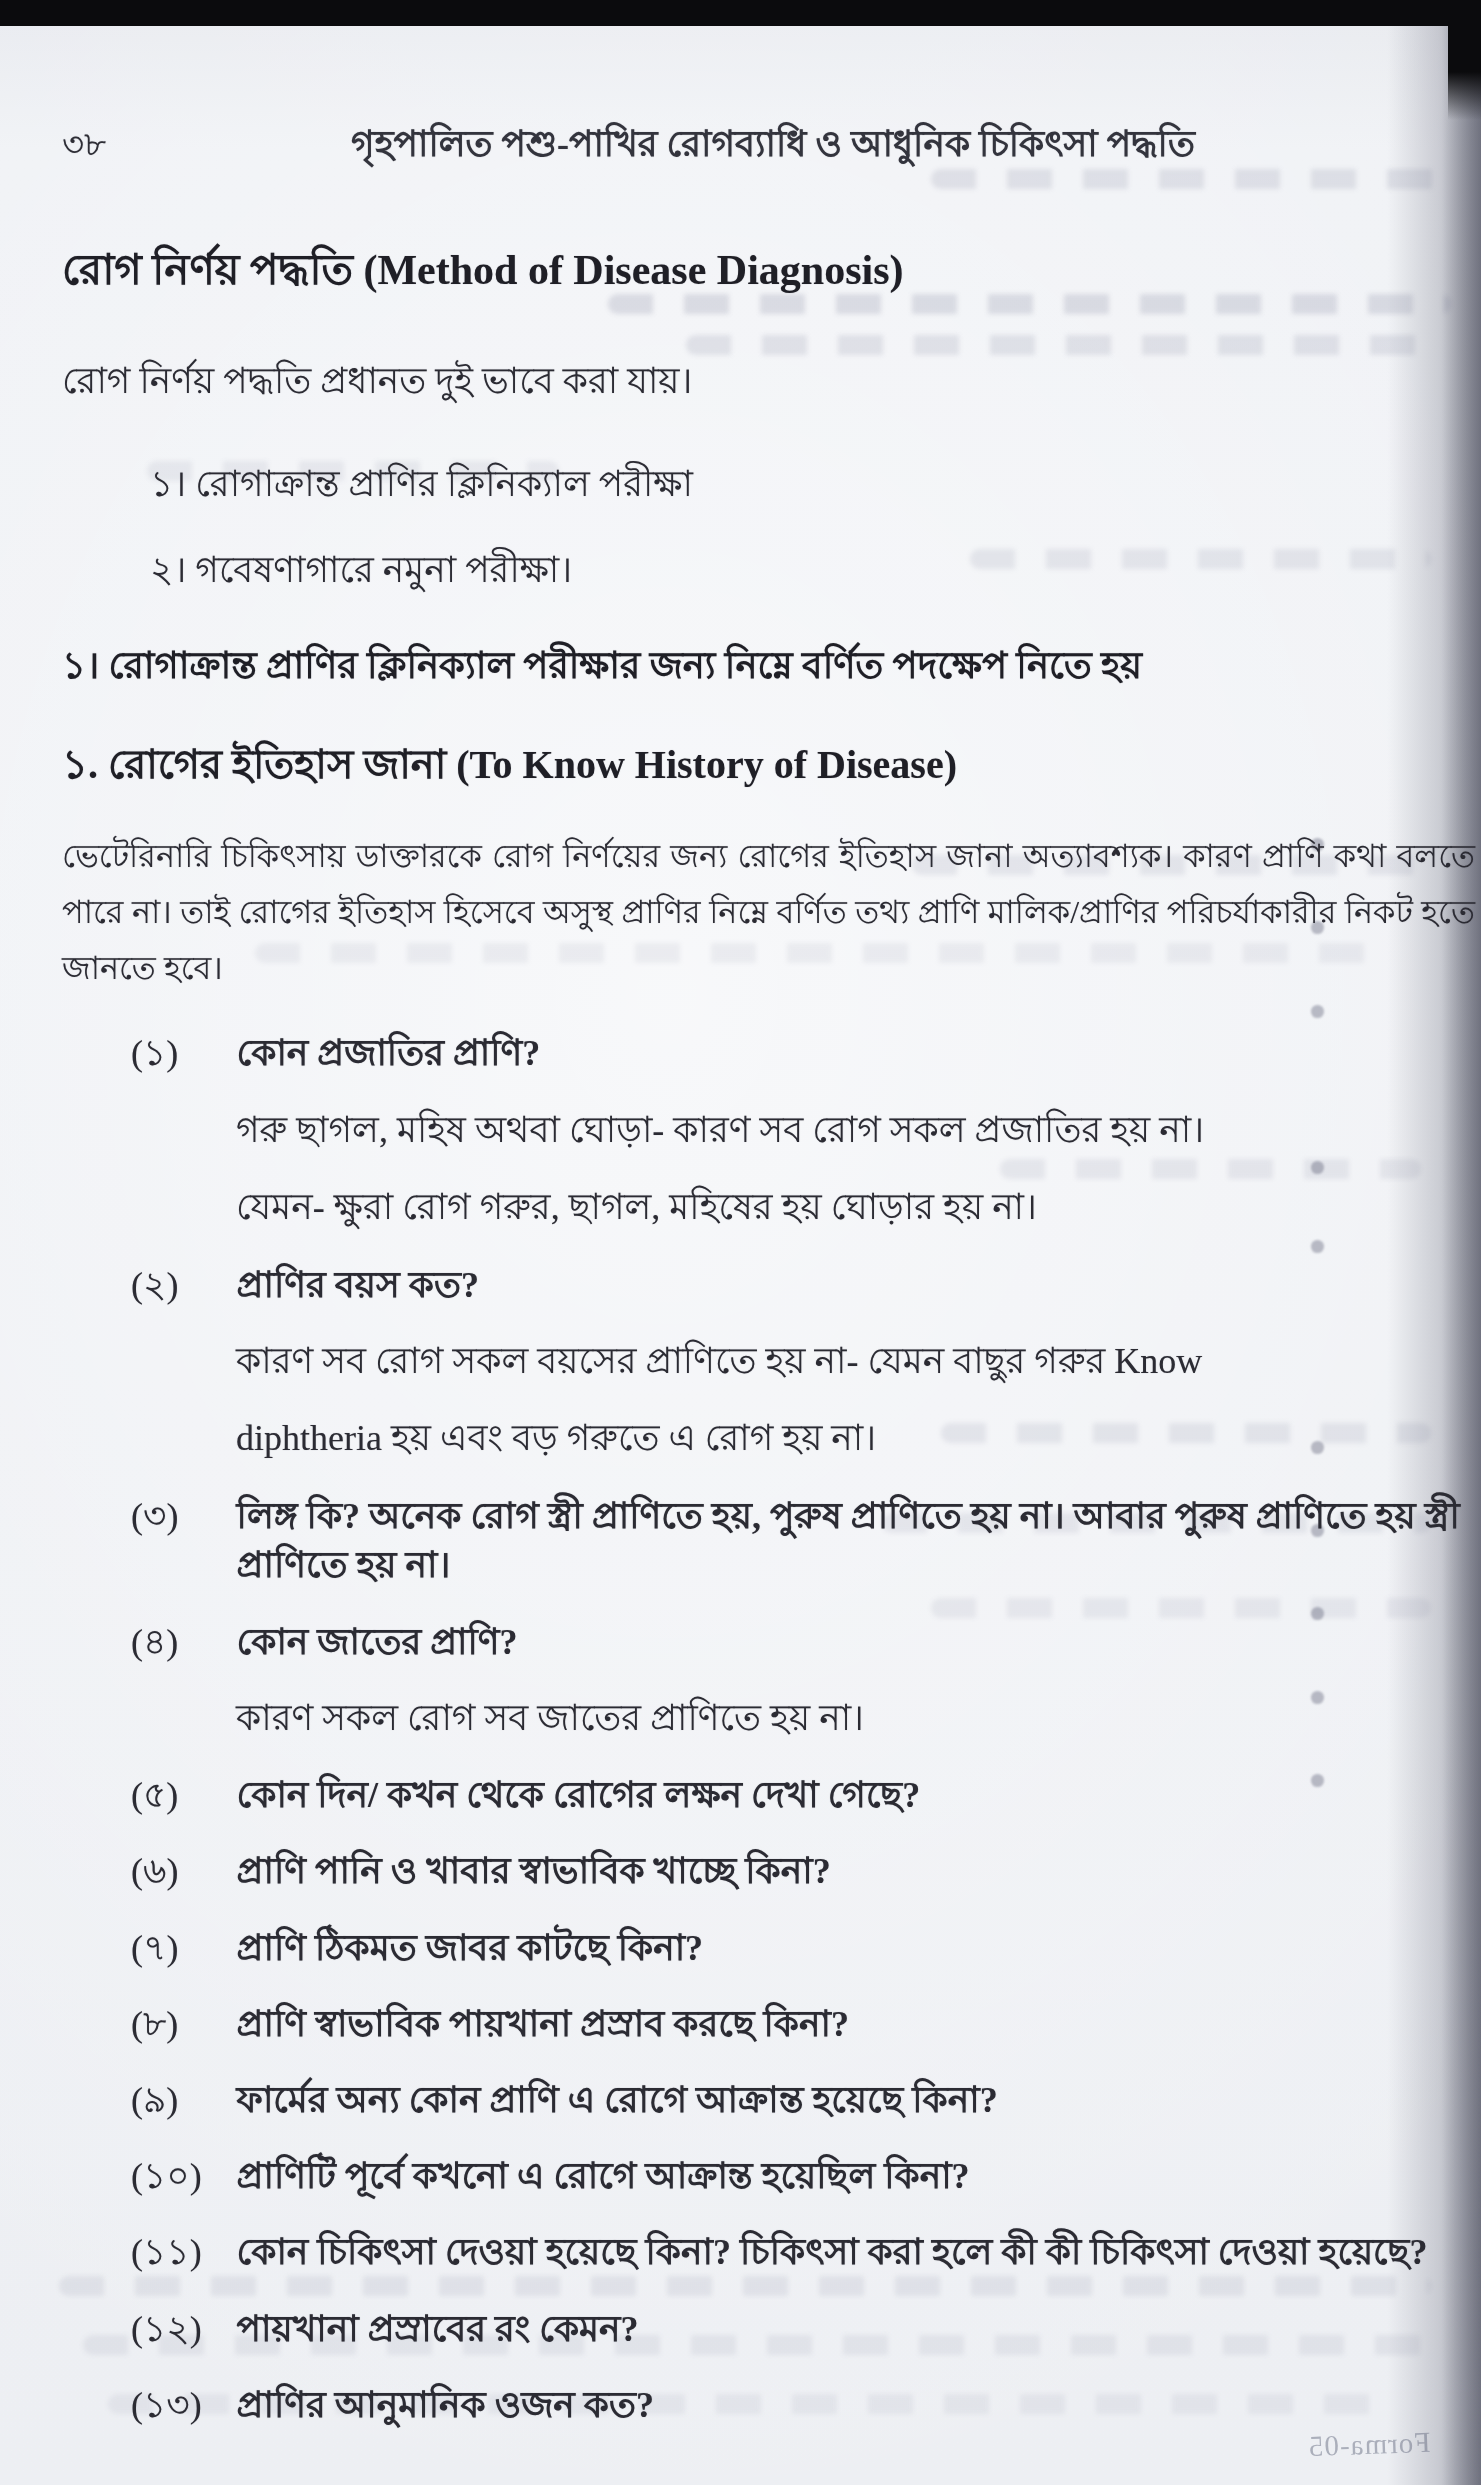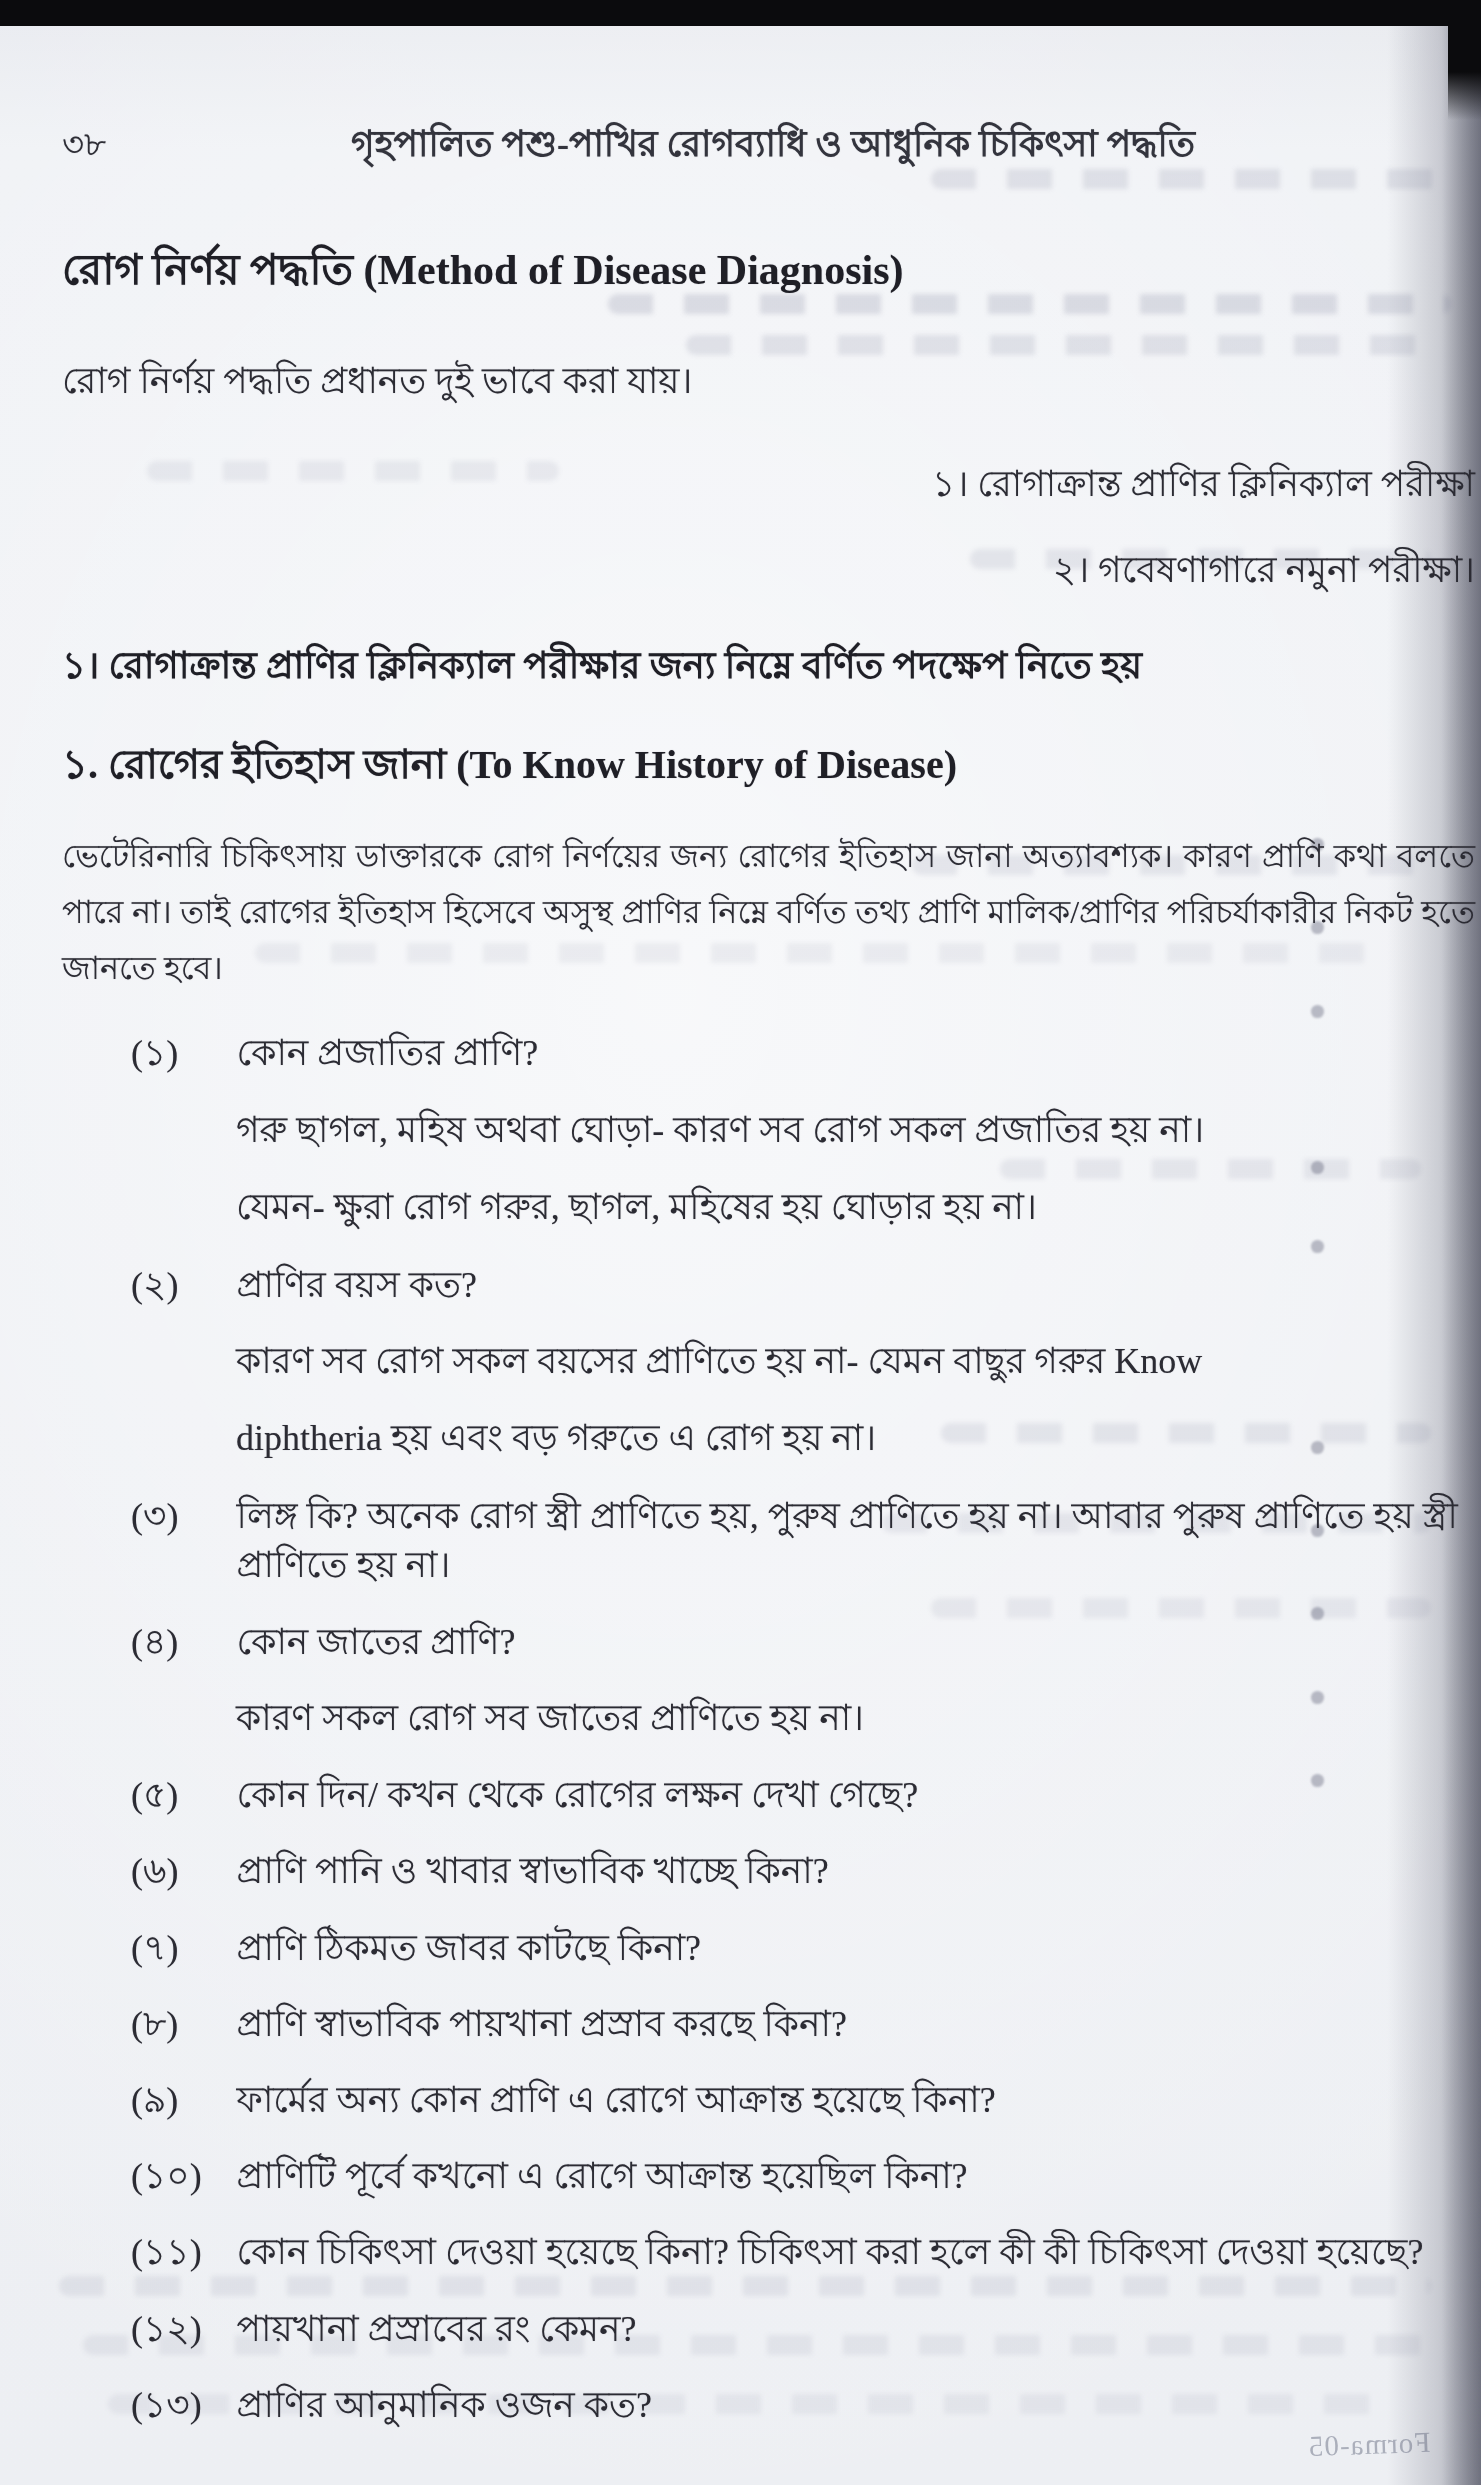--- a/index.html
+++ b/index.html
@@ -32,28 +32,28 @@
     font-size:29px;letter-spacing:1px;color:rgba(92,97,120,.45);}
   
   .content{position:absolute;left:62px;top:116px;width:1413px;}
   .page-header{display:flex;align-items:baseline;}
   .page-number{width:127px;font-size:34px;color:#2e2e36;}
   .running-title{flex:1;text-align:center;font-size:36px;font-weight:bold;color:#33343d;
     padding-right:118px;}
   .h1{margin-top:61px;font-size:42px;font-weight:bold;color:#1f1f26;}
   .intro{margin-top:45px;font-size:36px;}
   .methods{margin-top:43px;padding-left:88px;font-size:36px;}
-  .methods li{list-style:none;margin-bottom:25.5px;text-align:right;}
+  .methods li{list-style:none;margin-bottom:25.5px;}
   .step-heading{margin-top:39px;font-size:37px;font-weight:bold;color:#1f1f26;line-height:1.35;}
   .sub-heading{margin-top:43px;font-size:40px;font-weight:bold;color:#1f1f26;}
   .history-para{margin-top:29px;font-size:32px;line-height:1.74;text-align:justify;}
   .questions{margin-top:33px;font-size:36px;}
   .q{display:flex;gap:19.6px;padding-left:69px;margin-top:26.5px;line-height:1.38;}
   .qnum{flex:none;min-width:86px;}
-  .qtext{flex:1;}
+  .qtext{flex:1;font-weight:bold;}
   .qnote{padding-left:174px;margin-top:23.5px;line-height:1.5;}
   .t{ text-shadow:0 0 1px rgba(44,44,56,.35); }
 </style>
 </head>
 <body>
 
 <div class="page">
 
   <div class="gutter-shadow"></div>
   <div class="gutter-shadow2"></div>

